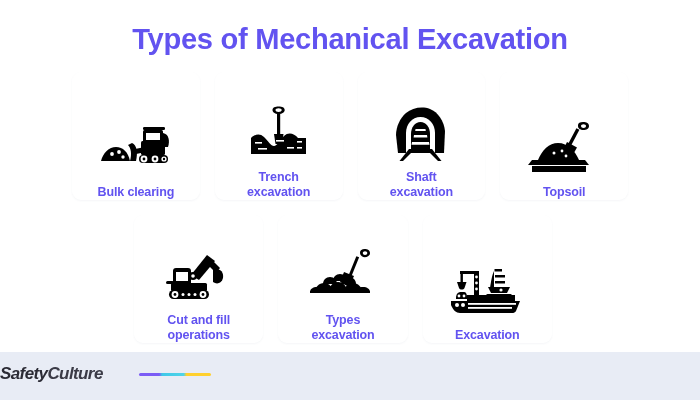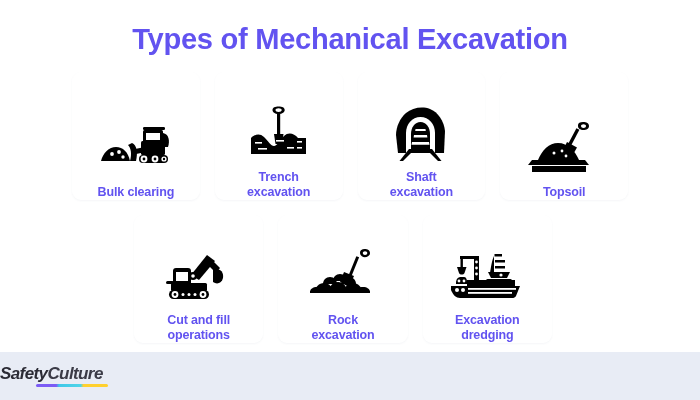--- a/index.html
+++ b/index.html
@@ -67,21 +67,22 @@
     font-weight:bold;
     color:#6253f0;
     letter-spacing:-0.15px;
   }
   .card-label .l2 { display:block; }
 
   
   .footer {
     position:absolute;
     left:0; top:364px; width:700px;
-    display:flex; flex-direction:column;
+    display:flex; 
+    align-items:center;
   }
   .wordmark {
     font-size:17px;
     font-weight:bold;
     font-style:italic;
     color:#2b2b35;
     letter-spacing:-0.6px;
     line-height:19px;
   }
   .wordmark .sc-c { color:#3b3b47; }
@@ -283,21 +284,21 @@
             <path d="M16 34 C21 34 25 38 25 43 L7 43 C7 38 11 34 16 34 Z"></path>
             <path d="M30 33 C35 33 39 37 39 43 L21 43 C21 37 25 33 30 33 Z"></path>
             <path d="M45 34 C50 34 54 38 54 43 L36 43 C36 38 40 34 45 34 Z"></path>
             <path d="M9 38 C13 38 16 40 16 43 L2 43 C2 40 5 38 9 38 Z"></path>
             <path d="M55 38 C59 38 62 40 62 43 L48 43 C48 40 51 38 55 38 Z"></path>
             <rect x="2" y="42" width="60" height="2"></rect>
           </g>
         </svg>
       </div>
       <div class="card-label">
-        <span>Rock</span>
+        <span>Types</span>
         <span class="l2">excavation</span>
       </div>
     </div>
 
     <div class="card">
       <div class="icon-box">
         <svg width="78" height="52" viewBox="0 0 78 52">
           <g fill="#000">
 
             <rect x="26" y="6" width="5" height="24"></rect>
@@ -326,21 +327,20 @@
             <path d="M3 36 L72 36 L68 46 C67 47.5 66 48 64 48 L12 48 C8 48 5 45 3 40 Z"></path>
             <rect x="20" y="38" width="48" height="1.8" fill="#fff"></rect>
             <rect x="20" y="42" width="44" height="1.8" fill="#fff"></rect>
             <circle cx="9" cy="40" r="2" fill="#fff"></circle>
             <circle cx="15" cy="40" r="2" fill="#fff"></circle>
           </g>
         </svg>
       </div>
       <div class="card-label">
         <span>Excavation</span>
-        <span class="l2">dredging</span>
       </div>
     </div>
 
   </div>
 
   <div class="footer">
     <div class="wordmark"><span>Safety</span><span class="sc-c">Culture</span></div>
     <div class="gradient-bar"></div>
   </div>
 

